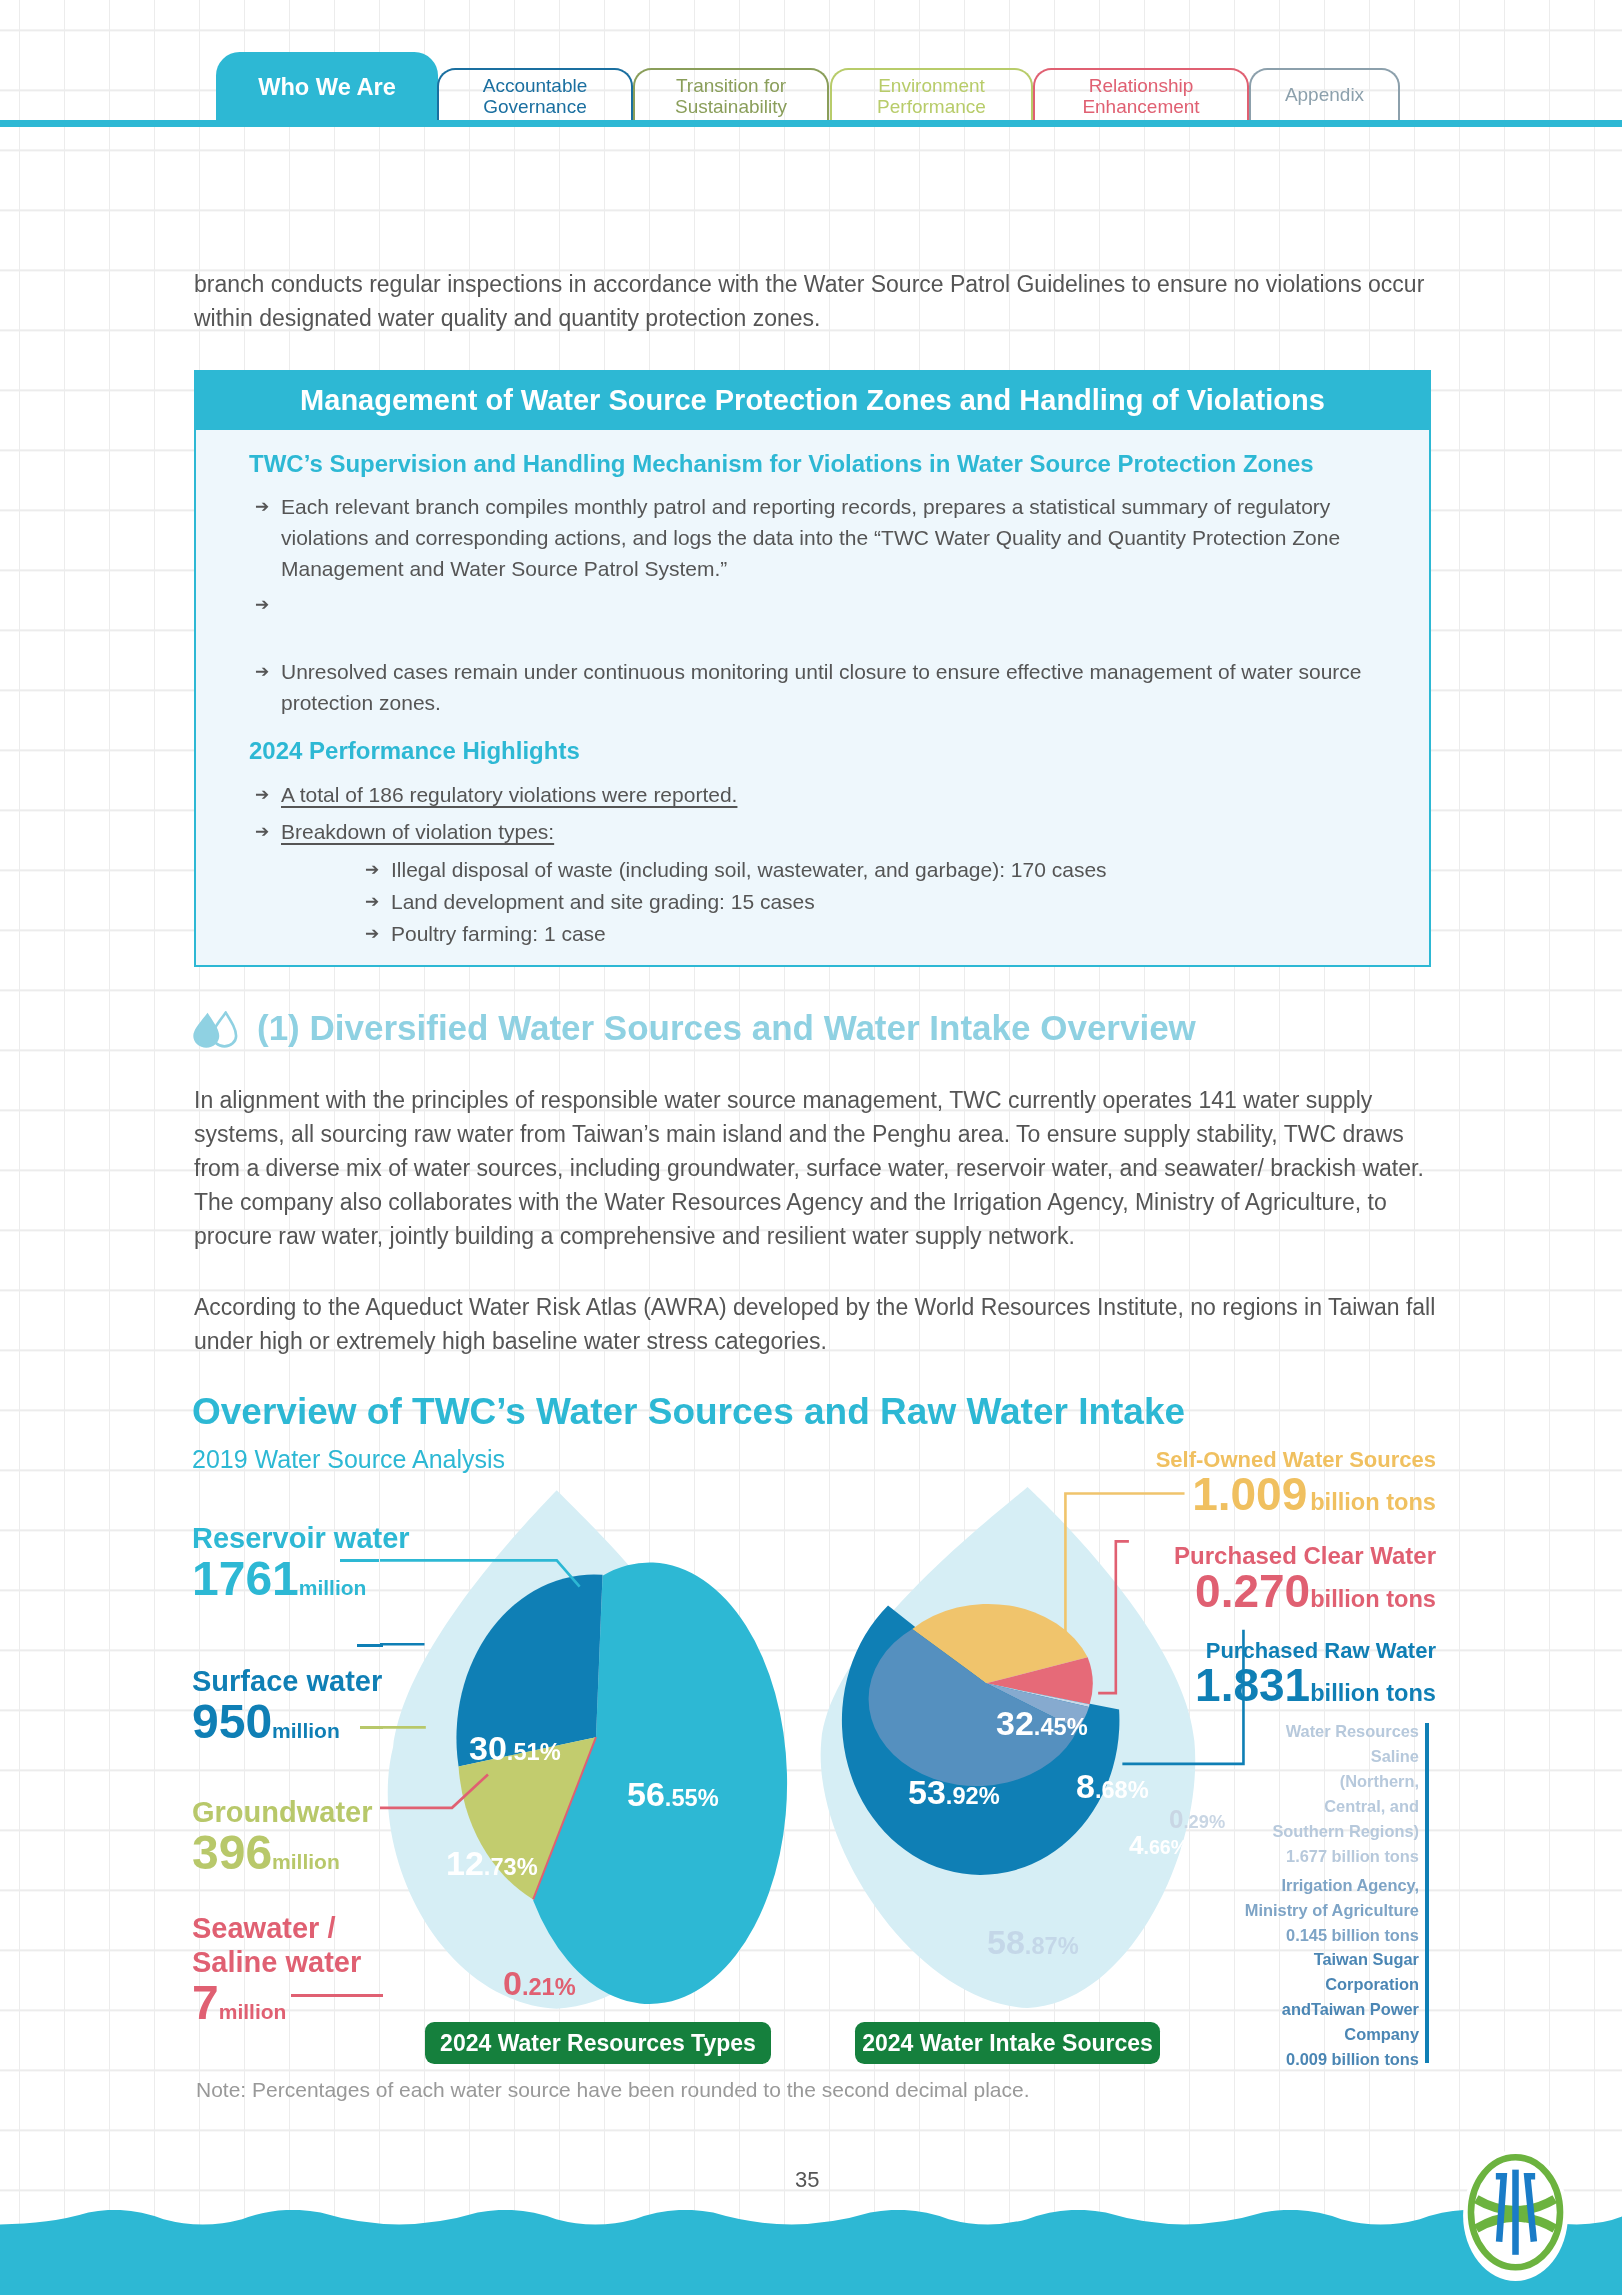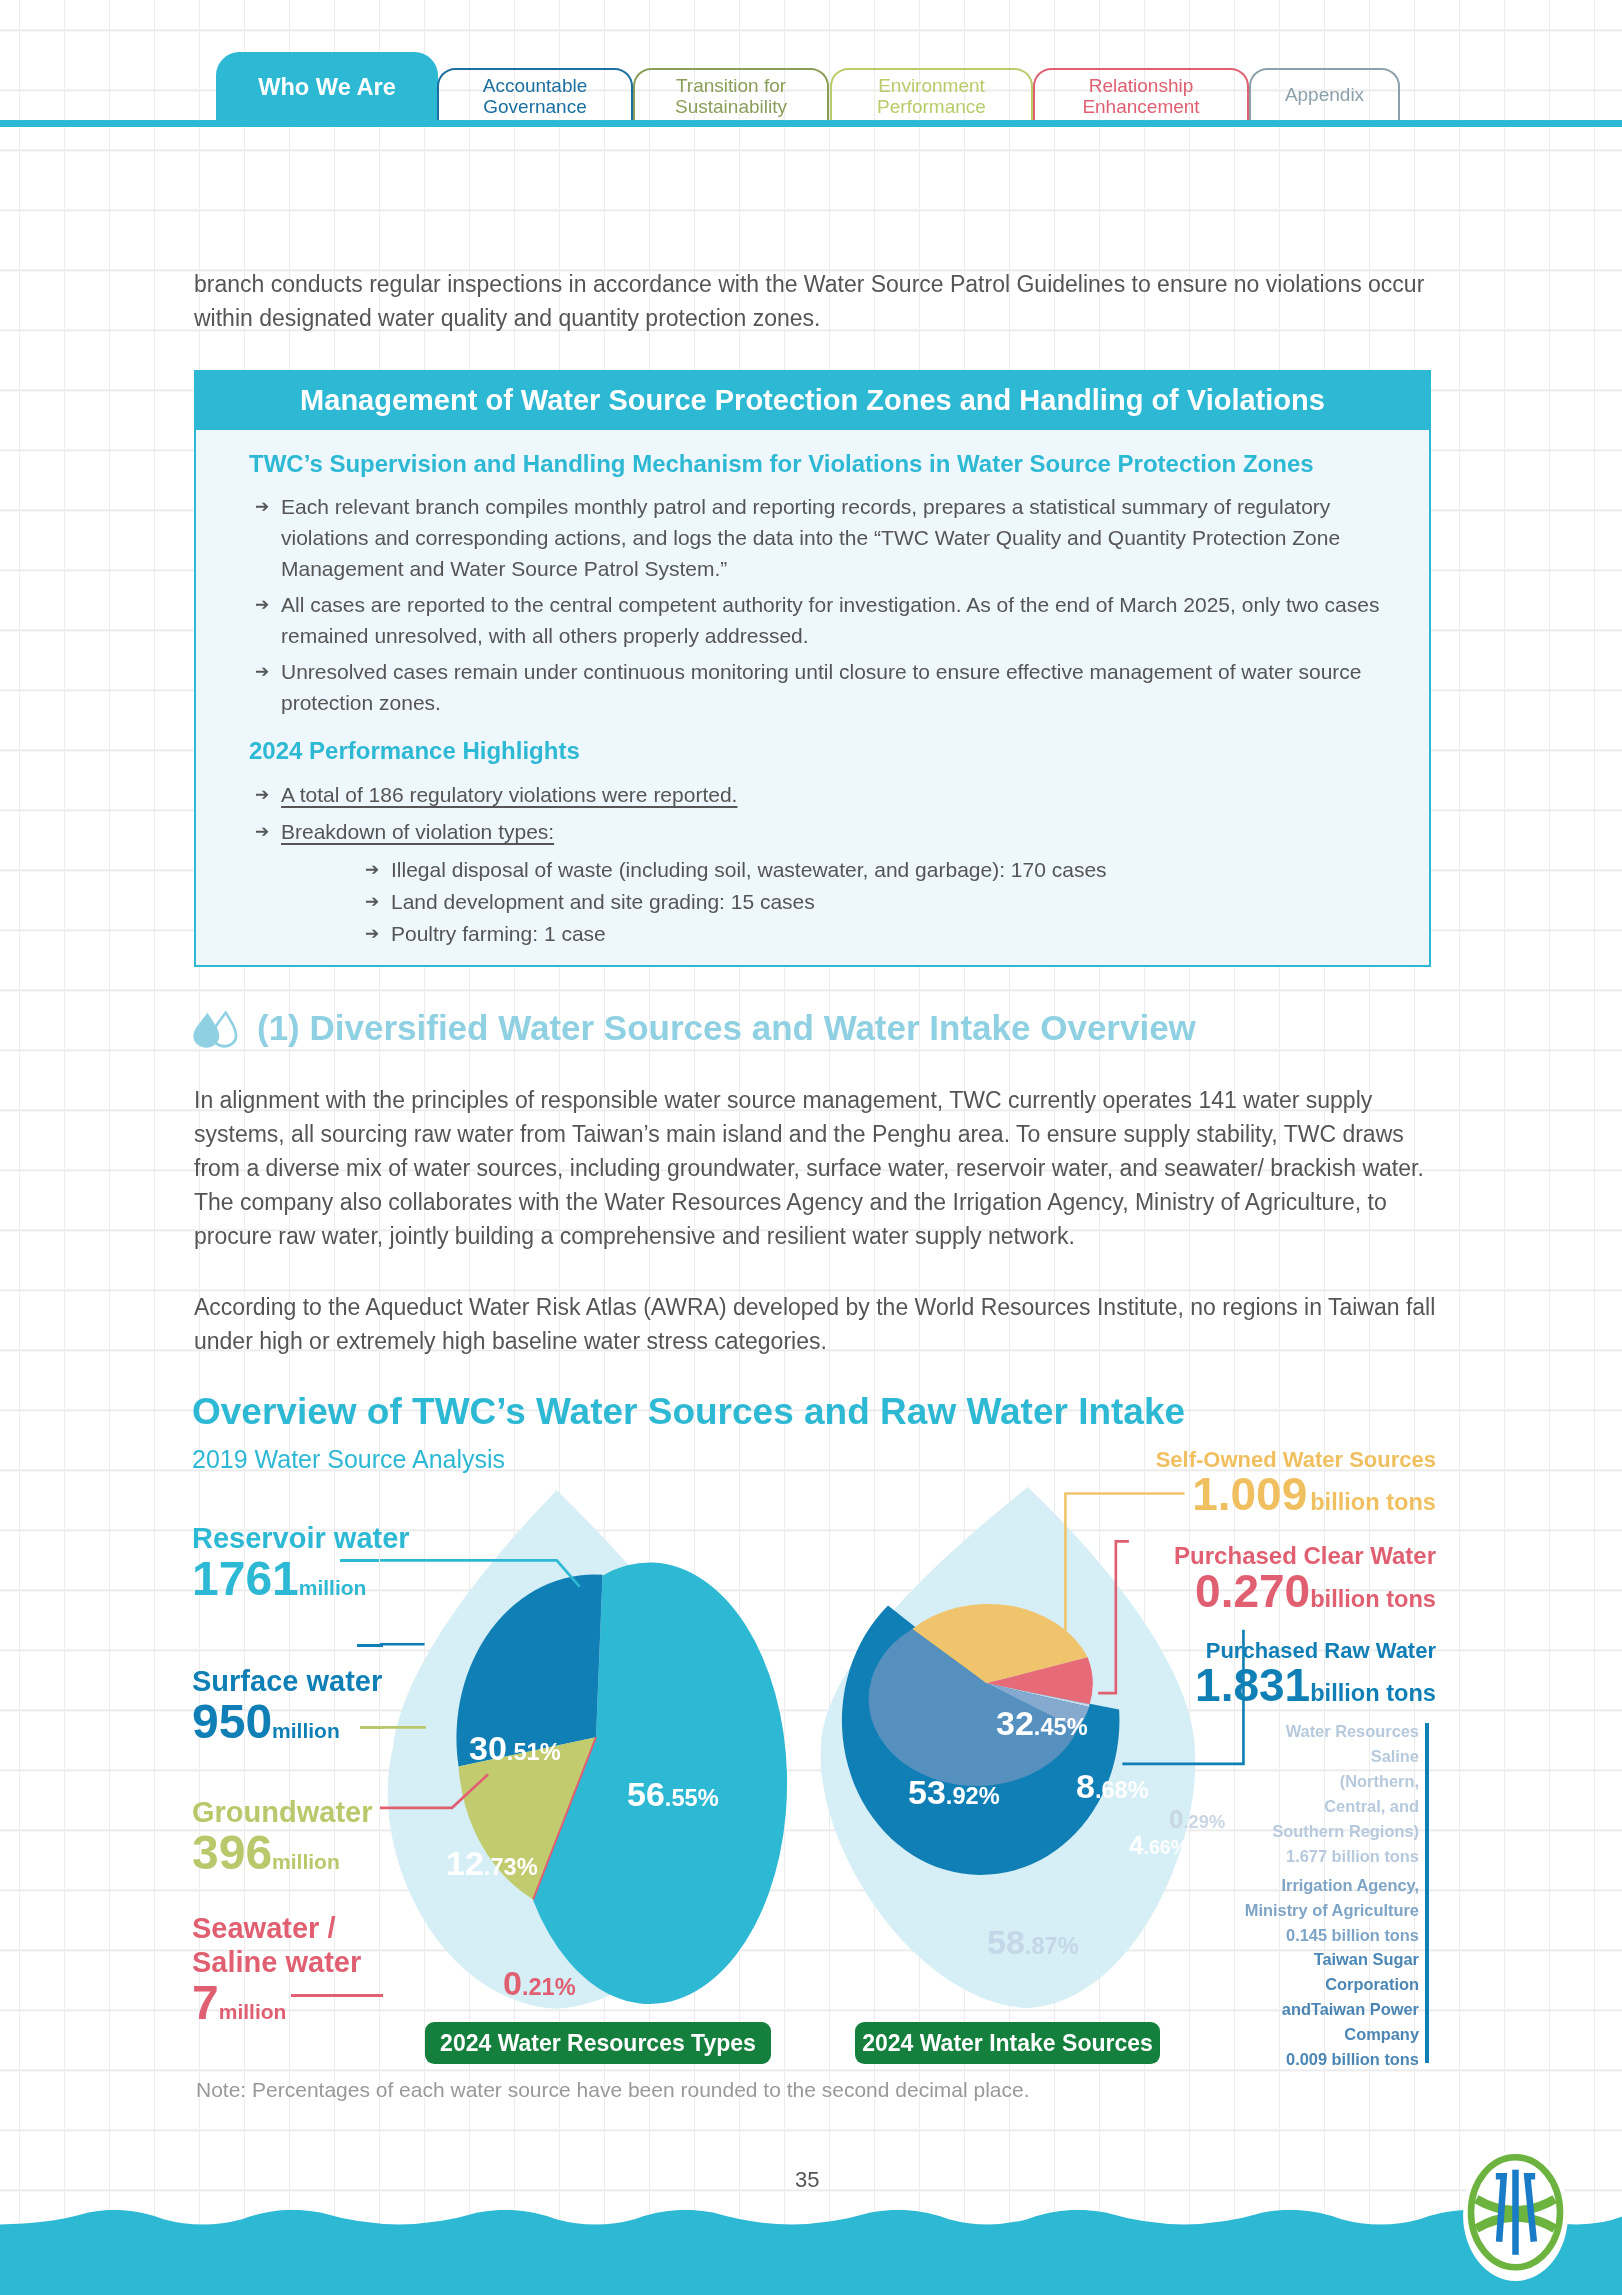--- a/index.html
+++ b/index.html
@@ -66,21 +66,21 @@
     </div>
 </div>
 
 <div class="abs para" style="left:194px;top:267px;width:1237px;">branch conducts regular inspections in accordance with the Water Source Patrol Guidelines to ensure no violations occur within designated water quality and quantity protection zones.</div>
 
 <div class="abs box"></div>
 <div class="abs box-head">Management of Water Source Protection Zones and Handling of Violations</div>
 <div class="abs sub-h" style="left:249px;top:450px;">TWC’s Supervision and Handling Mechanism for Violations in Water Source Protection Zones</div>
 
 <div class="bullet" style="left:281px;top:491px;width:1099px;"><span class="arr">➔</span><span>Each relevant branch compiles monthly patrol and reporting records, prepares a statistical summary of regulatory violations and corresponding actions, and logs the data into the “TWC Water Quality and Quantity Protection Zone Management and Water Source Patrol System.”</span></div>
-<div class="bullet" style="left:281px;top:589px;width:1099px;"><span class="arr">➔</span><span>All cases are reported to the central competent authority for investigation. As of the end of March 2025, only two cases remained unresolved, with all others properly addressed.</span></div>
+<div class="bullet" style="left:281px;top:589px;width:1099px;"><span class="arr">➔</span></div>
 <div class="bullet" style="left:281px;top:656px;width:1099px;"><span class="arr">➔</span><span>Unresolved cases remain under continuous monitoring until closure to ensure effective management of water source protection zones.</span></div>
 
 <div class="abs sub-h" style="left:249px;top:737px;">2024 Performance Highlights</div>
 <div class="bullet" style="left:281px;top:779px;"><span class="arr">➔</span><span class="ul">A total of 186 regulatory violations were reported.</span></div>
 <div class="bullet" style="left:281px;top:816px;"><span class="arr">➔</span><span class="ul">Breakdown of violation types:</span></div>
 <div class="bullet" style="left:391px;top:854px;"><span class="arr">➔</span><span>Illegal disposal of waste (including soil, wastewater, and garbage): 170 cases</span></div>
 <div class="bullet" style="left:391px;top:886px;"><span class="arr">➔</span><span>Land development and site grading: 15 cases</span></div>
 <div class="bullet" style="left:391px;top:918px;"><span class="arr">➔</span><span>Poultry farming: 1 case</span></div>
 
 <svg class="abs" style="left:192px;top:1011px;" width="48" height="37" viewBox="0 0 74 56">

